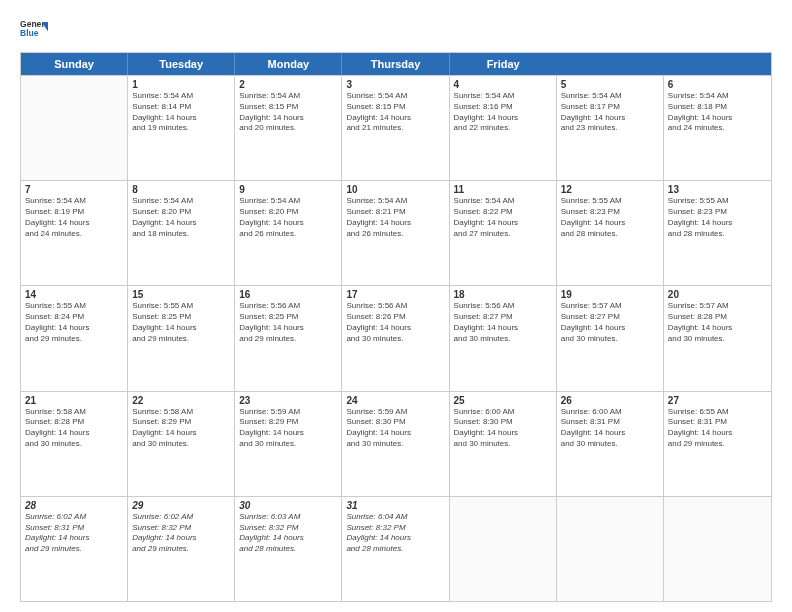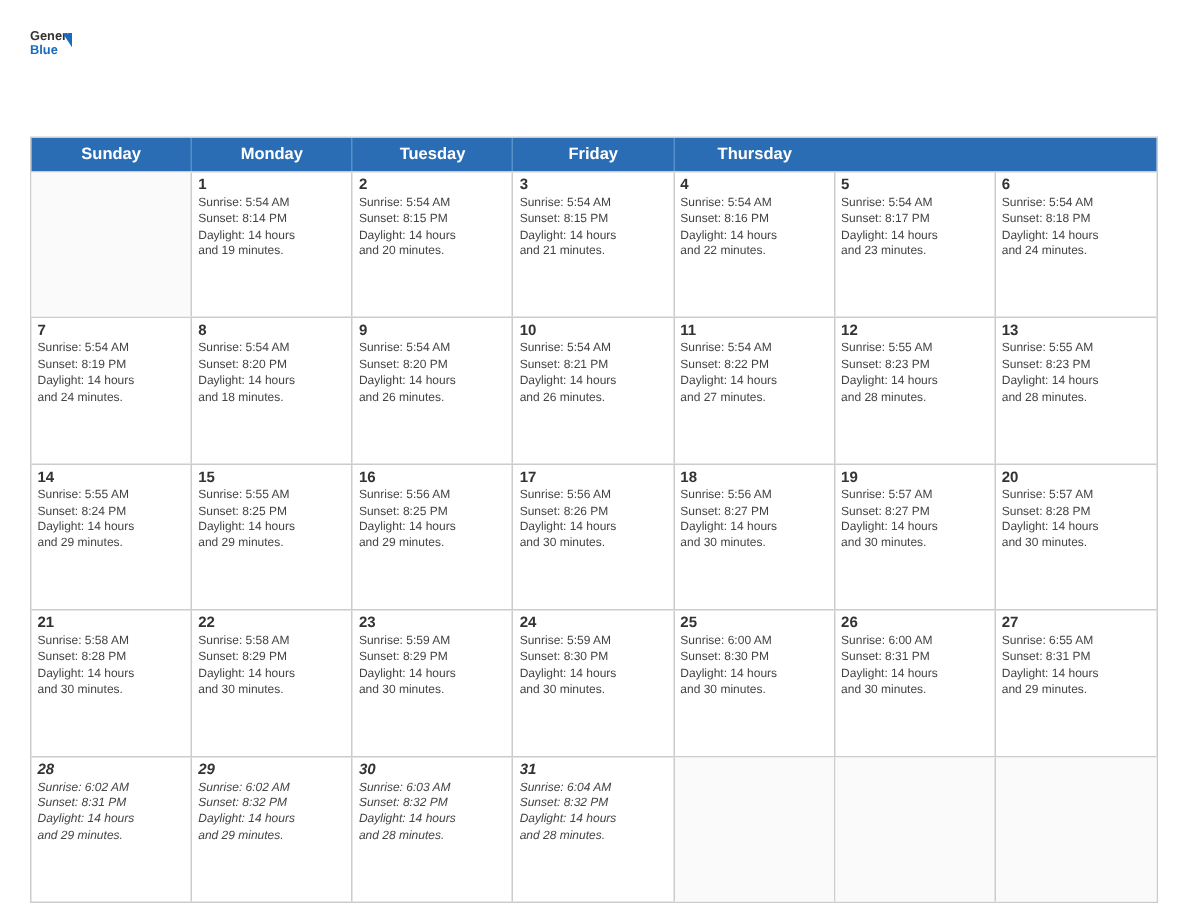--- a/index.html
+++ b/index.html
@@ -42,21 +42,20 @@
     }
     .subtitle {
       font-size: 13px;
       color: #555;
     }
     .calendar {
       flex: 1;
       display: flex;
       flex-direction: column;
       border: 1px solid #ccc;
-      margin-top: 39px;
     }
     .cal-header {
       display: grid;
       grid-template-columns: repeat(7, 1fr);
       background-color: #2a6db5;
     }
     .cal-header-cell {
       color: #fff;
       font-size: 11px;
       font-weight: bold;
@@ -118,24 +117,24 @@
     </div>
     <div class="title-block">
       <div class="month-title"></div>
       <div class="subtitle"></div>
     </div>
   </div>
 
   <div class="calendar">
     <div class="cal-header">
     <div class="cal-header-cell">Sunday</div>
+        <div class="cal-header-cell">Tuesday</div>
         <div class="cal-header-cell">Monday</div>
-        <div class="cal-header-cell">Tuesday</div>
+        <div class="cal-header-cell">Thursday</div>
         <div class="cal-header-cell">Friday</div>
-        <div class="cal-header-cell">Thursday</div>
       </div>
     <div class="cal-body">
     <div class="cal-row">
           <div class="cal-cell empty"></div>
           <div class="cal-cell">
             <div class="day-number">1</div>
             <div class="cell-line">Sunrise: 5:54 AM</div>
             <div class="cell-line">Sunset: 8:14 PM</div>
             <div class="cell-line">Daylight: 14 hours</div>
             <div class="cell-line">and 19 minutes.</div>

